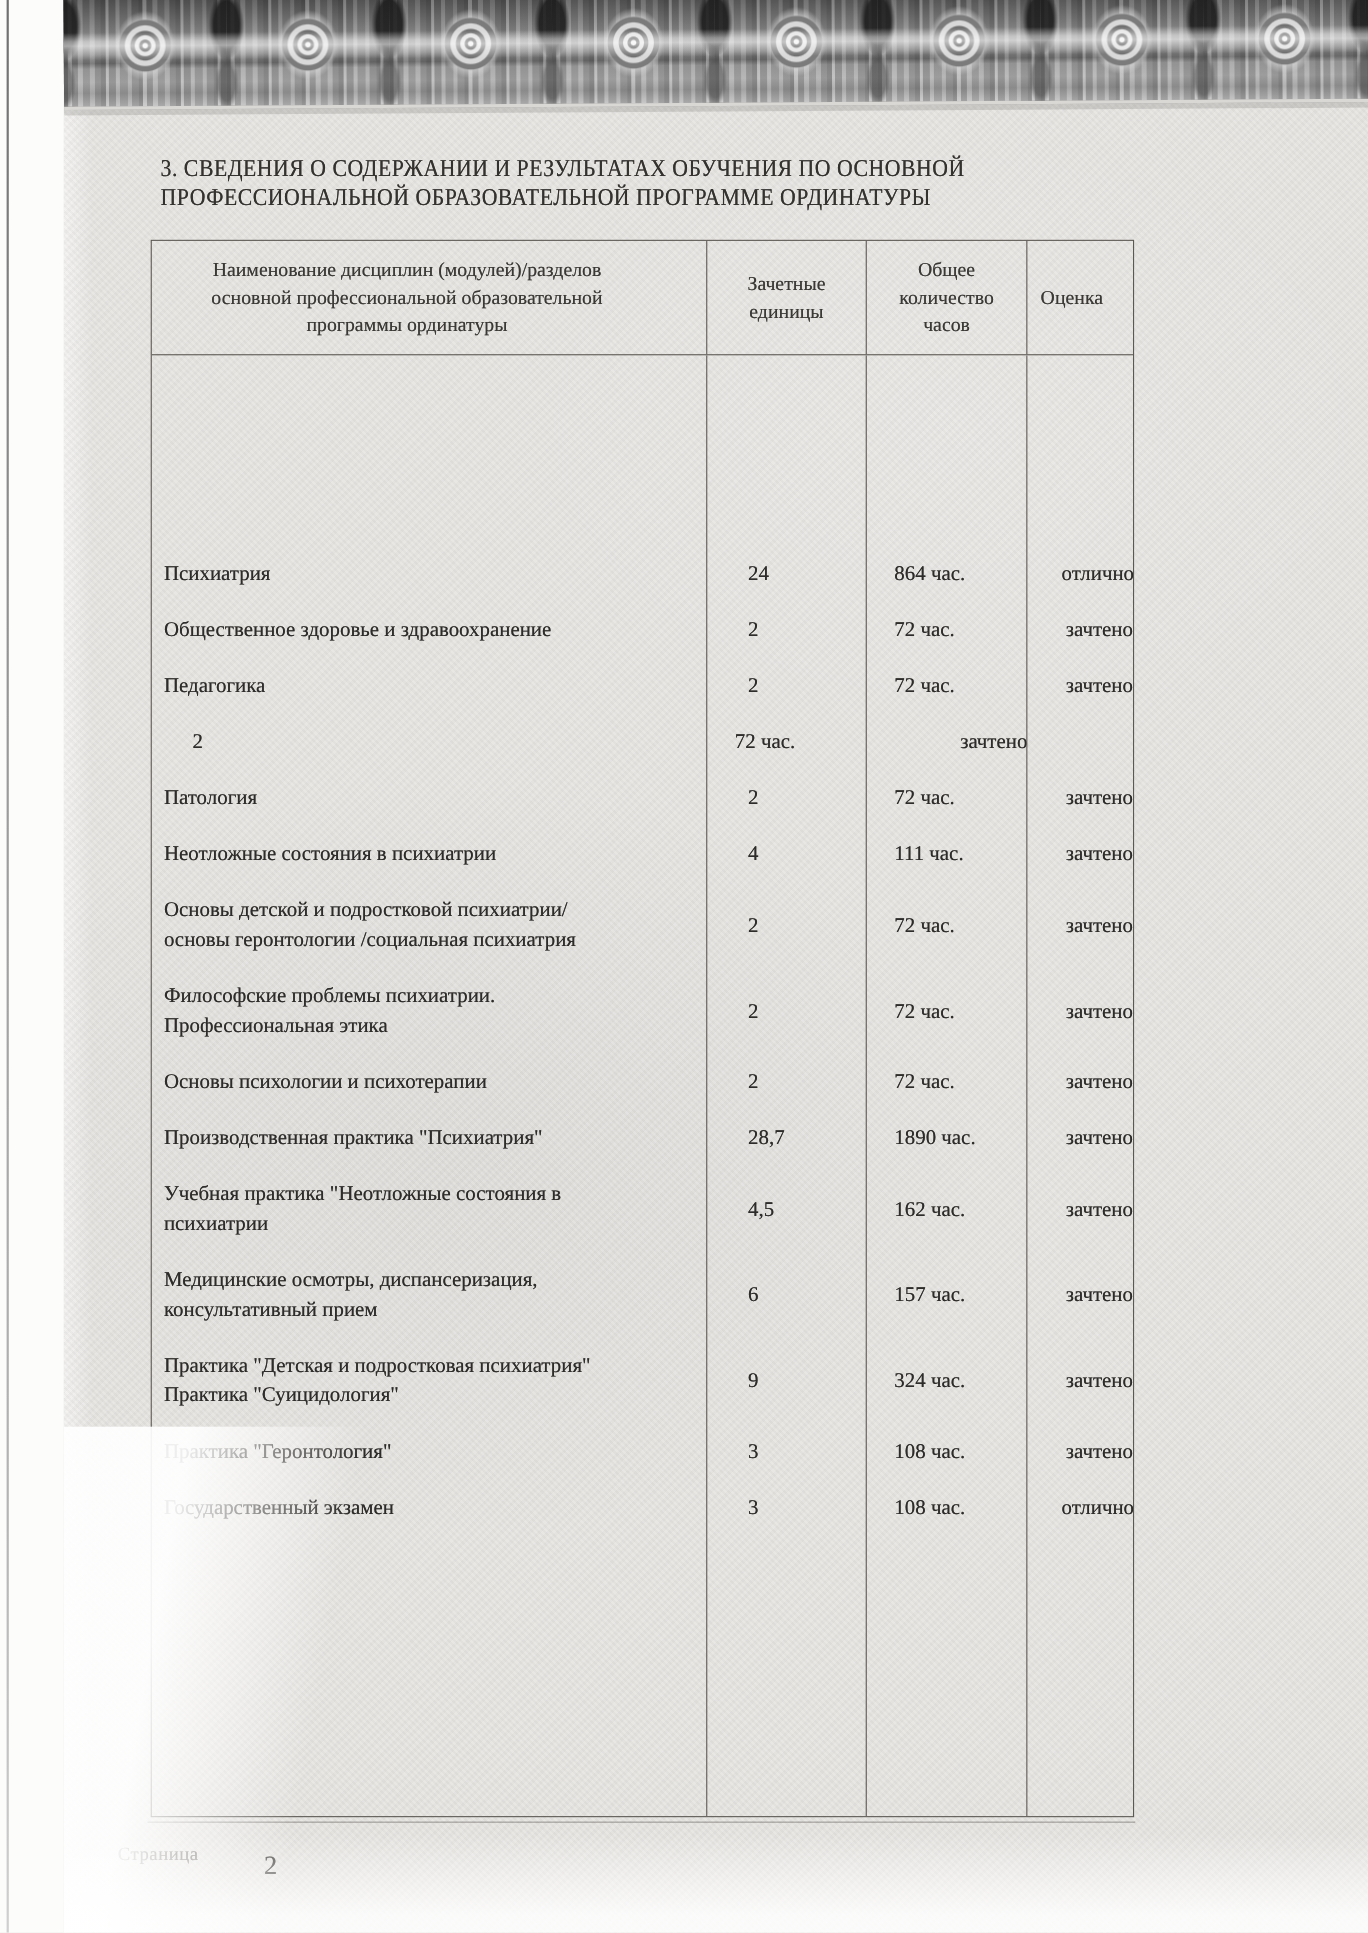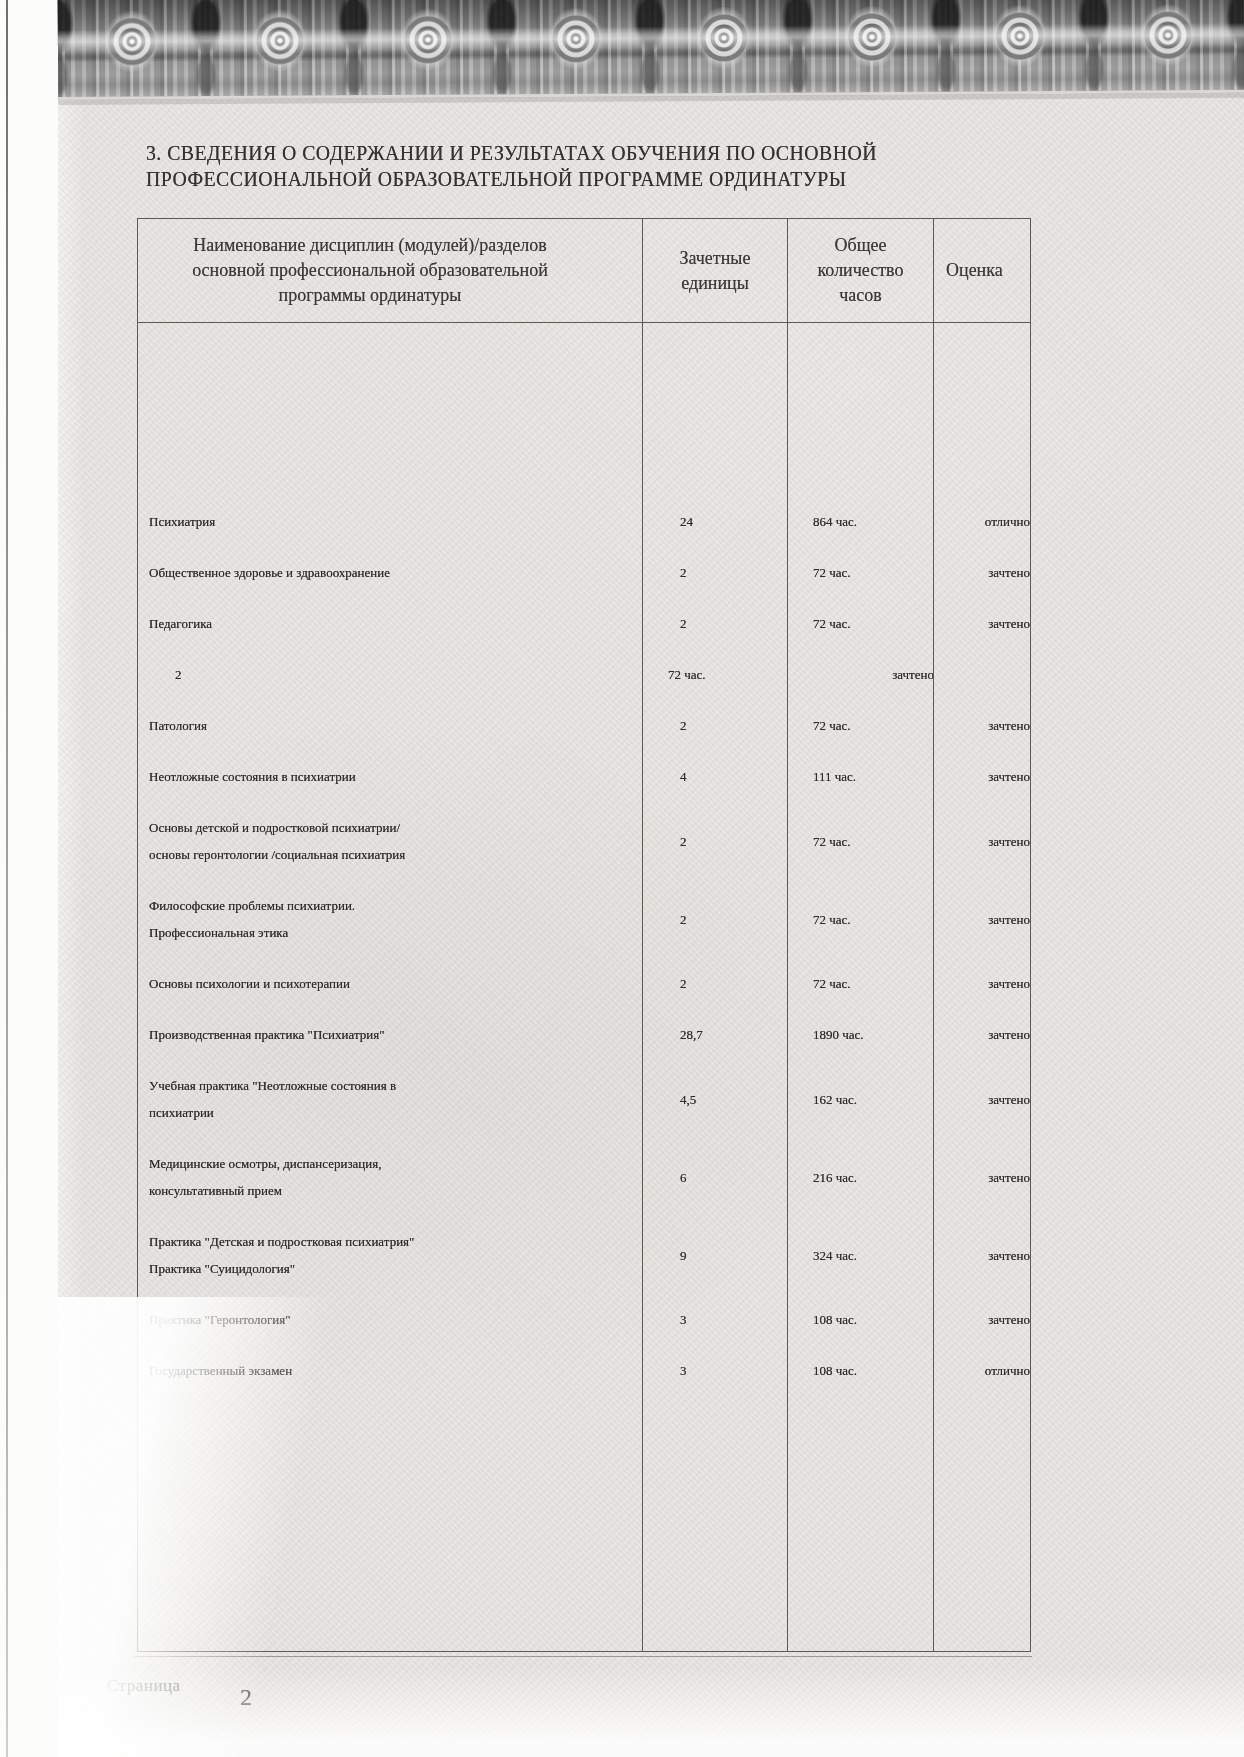--- a/index.html
+++ b/index.html
@@ -66,21 +66,21 @@
     text-shadow:0 0 .5px rgba(59,57,54,.7);}
   .th.c-name{border-right:1.5px solid var(--table-border,#5c5954);padding:0 70px 0 30px;}
   .th.c-credits{border-right:1.5px solid var(--table-border,#5c5954);}
   .th.c-hours{border-right:1.5px solid var(--table-border,#5c5954);}
   .th.c-grade{padding-right:150px;}
   .tbody{position:relative;height:calc(100% - 104px);overflow:hidden;
     padding-top:185px;box-sizing:border-box;}
   .vline{position:absolute;top:0;bottom:0;width:1.5px;background:var(--table-border,#5c5954);}
   .v1{left:503.5px;} .v2{left:648.5px;} .v3{left:794.5px;}
   .trow{display:grid;grid-template-columns:505px 145px 146px 1fr;align-items:center;
-    margin-bottom:24px;font-size:13px;line-height:27px;
+    margin-bottom:24px;font-size:19px;line-height:27px;
     text-shadow:0 0 .6px rgba(46,44,42,.75);}
   .td{box-sizing:border-box;}
   .td.name{padding-left:11px;padding-right:6px;white-space:pre-line;}
   .td.credits{padding-left:37px;}
   .td.hours{padding-left:25px;}
   .td.grade{padding-left:31px;text-align:right;}
 
   
   .footer-label{position:absolute;left:49px;top:1676px;font-size:17px;color:#5b5854;
     letter-spacing:.5px;text-shadow:0 0 .5px rgba(91,88,84,.6);}
@@ -177,21 +177,21 @@
             <div class="td name">Учебная практика "Неотложные состояния в
 психиатрии</div>
             <div class="td credits">4,5</div>
             <div class="td hours">162 час.</div>
             <div class="td grade">зачтено</div>
           </div>
           <div class="trow">
             <div class="td name">Медицинские осмотры, диспансеризация,
 консультативный прием</div>
             <div class="td credits">6</div>
-            <div class="td hours">216 час.</div>
+            <div class="td hours">157 час.</div>
             <div class="td grade">зачтено</div>
           </div>
           <div class="trow">
             <div class="td name">Практика "Детская и подростковая психиатрия"
 Практика "Суицидология"</div>
             <div class="td credits">9</div>
             <div class="td hours">324 час.</div>
             <div class="td grade">зачтено</div>
           </div>
           <div class="trow">

